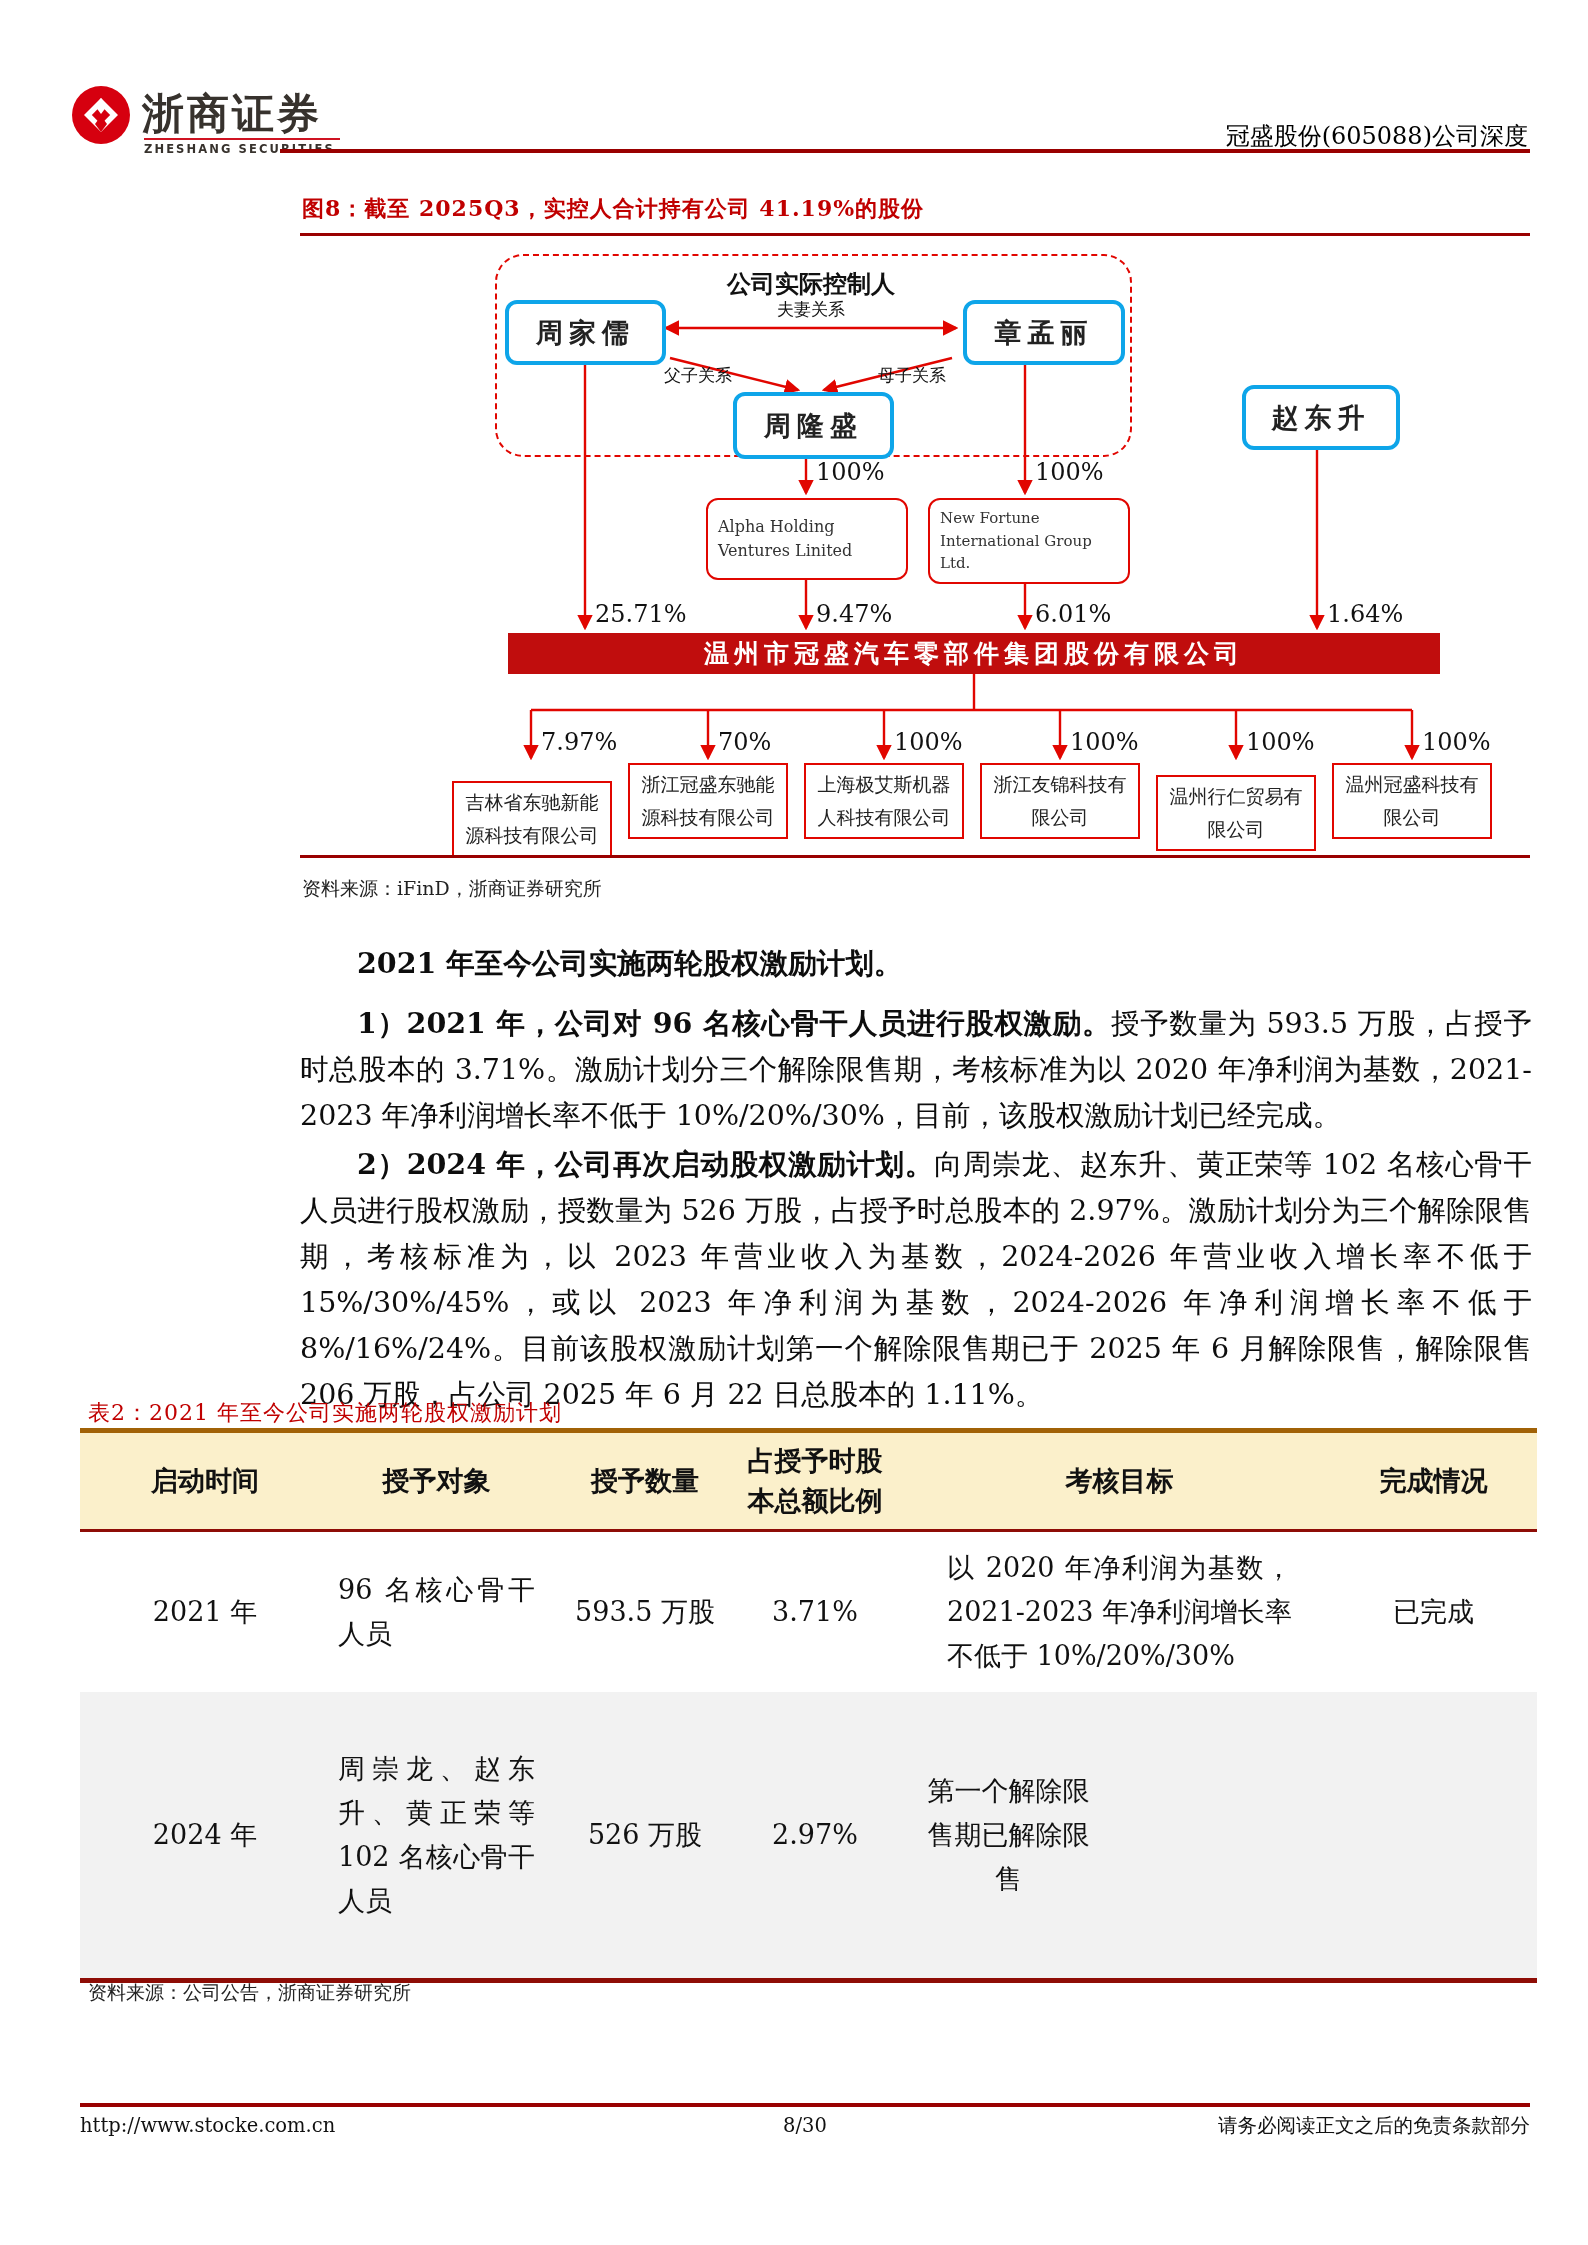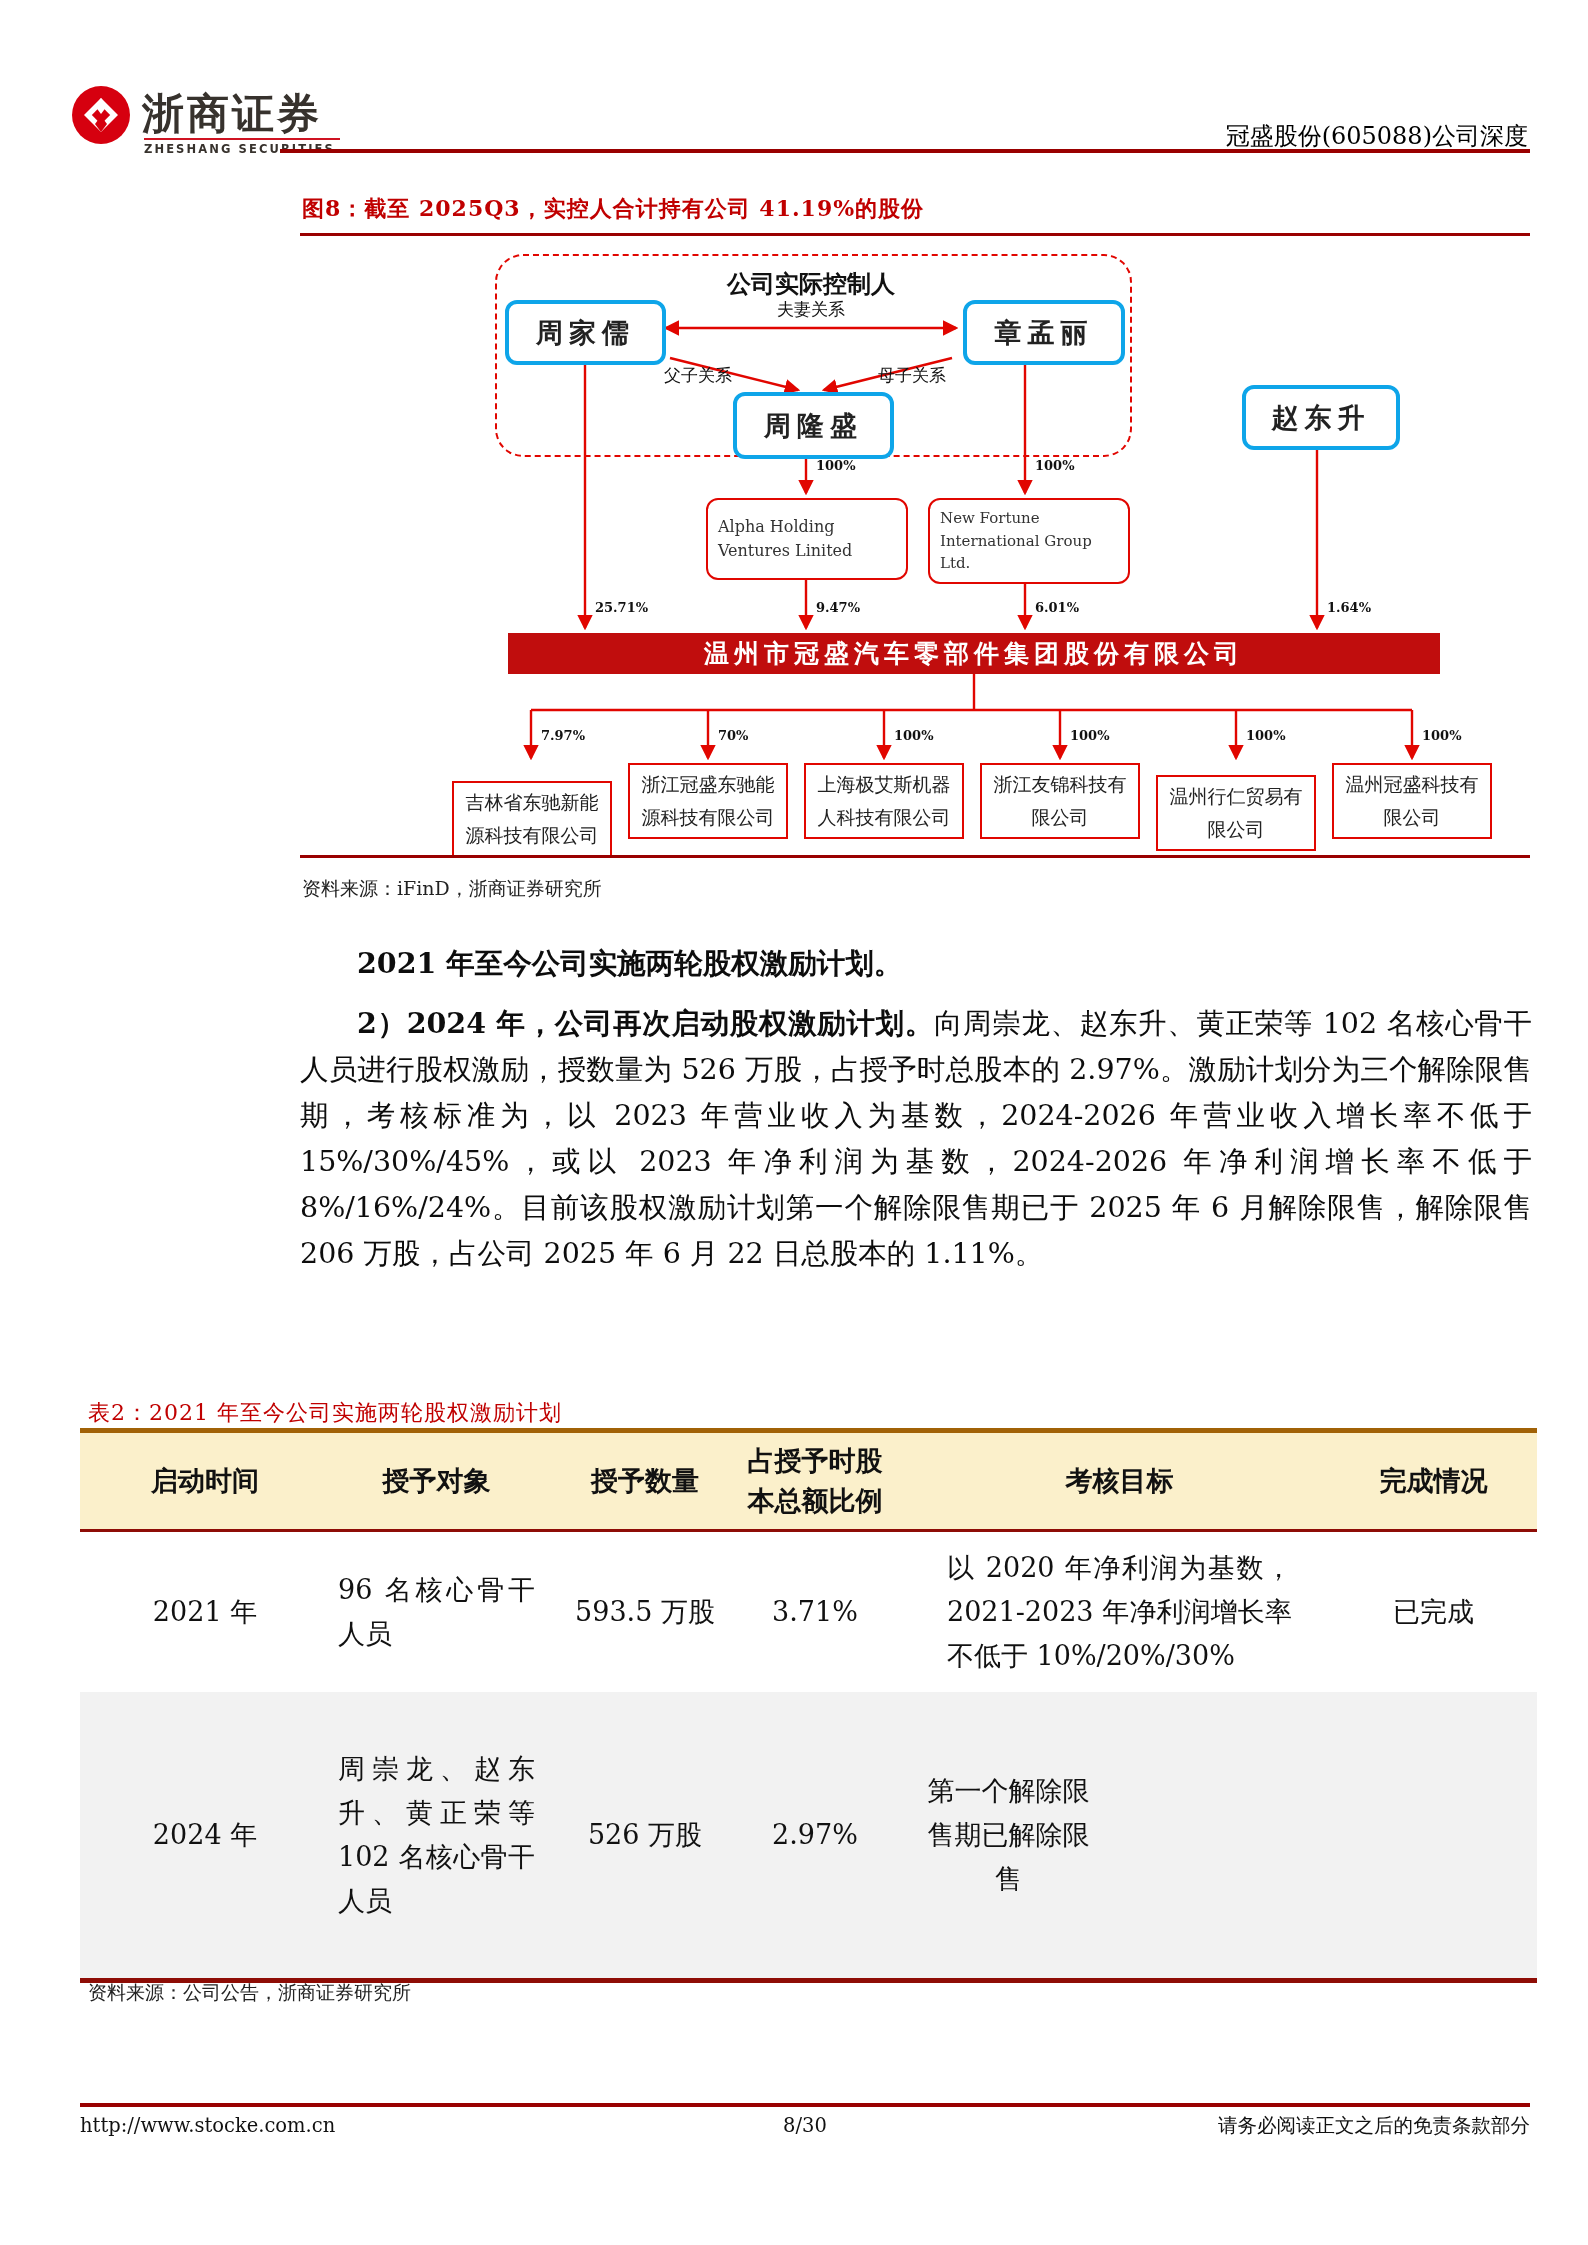--- a/index.html
+++ b/index.html
@@ -23,21 +23,21 @@
   .fig-rule-top{left:300px;top:233px;width:1230px;}
   .fig-rule-bottom{left:300px;top:855px;width:1230px;}
   .source-note{font-size:19px;color:#222;}
   .chart{left:300px;top:240px;width:1230px;height:620px;}
   .chart svg{position:absolute;left:0;top:0;}
   .dashed-box{position:absolute;left:195px;top:14px;width:633px;height:199px;border:2px dashed #e10600;border-radius:28px;}
   .ctrl-label{position:absolute;left:331px;top:28px;width:360px;text-align:center;font-size:24px;font-weight:bold;color:#111;}
   .pbox{position:absolute;background:#fff;border:4px solid #0ea5e9;border-radius:12px;display:flex;align-items:center;justify-content:center;font-size:27px;font-weight:bold;color:#222;letter-spacing:6px;}
   .rel-label{position:absolute;width:160px;text-align:center;font-size:17px;color:#111;}
   .hold-box{position:absolute;background:#fff;border:2.5px solid #e10600;border-radius:12px;display:flex;align-items:center;color:#333;padding:4px 10px;box-sizing:border-box;line-height:1.5;}
-  .pct{position:absolute;font-size:13px;font-weight:bold;color:#111;text-align:center;}
+  .pct{position:absolute;font-size:24px;font-weight:normal;color:#111;text-align:center;}
   .banner{position:absolute;left:208px;top:393px;width:932px;height:41px;background:#c00d0d;color:#fff;display:flex;align-items:center;justify-content:center;font-size:25px;font-weight:bold;letter-spacing:5px;}
   .sub-box{position:absolute;top:523px;width:160px;height:76px;border:2px solid #e10600;background:#fff;display:flex;align-items:center;justify-content:center;text-align:center;font-size:19px;line-height:1.75;color:#222;padding:2px 9px;box-sizing:border-box;}
 
   
   .textcol{left:300px;top:940px;width:1232px;font-size:28.5px;line-height:46px;text-align:justify;color:#0d0d0d;}
   .textcol p{margin:0;text-indent:57px;}
   .p0{font-weight:bold;margin-bottom:14px !important;}
   .p1{margin-bottom:2px !important;}
   .lead{font-weight:bold;}
 
@@ -156,20 +156,21 @@
   <div class="sub-box" style="left:680px;">浙江友锦科技有限公司</div>
   <div class="sub-box" style="left:856px;margin-top:12px;">温州行仁贸易有限公司</div>
   <div class="sub-box" style="left:1032px;">温州冠盛科技有限公司</div>
 </div>
 
 <div class="abs rule fig-rule-bottom"></div>
 <div class="abs source-note" style="left:302px;top:876px;">资料来源：iFinD，浙商证券研究所</div>
 
 <div class="abs textcol">
   <p class="p0">2021 年至今公司实施两轮股权激励计划。</p>
+  <p class="p1"><span class="lead">1）2021 年，公司对 96 名核心骨干人员进行股权激励。</span><span>授予数量为 593.5 万股，占授予时总股本的 3.71%。激励计划分三个解除限售期，考核标准为以 2020 年净利润为基数，2021-2023 年净利润增长率不低于 10%/20%/30%，目前，该股权激励计划已经完成。</span></p>
   <p class="p2"><span class="lead">2）2024 年，公司再次启动股权激励计划。</span><span>向周崇龙、赵东升、黄正荣等 102 名核心骨干人员进行股权激励，授数量为 526 万股，占授予时总股本的 2.97%。激励计划分为三个解除限售期，考核标准为，以 2023 年营业收入为基数，2024-2026 年营业收入增长率不低于 15%/30%/45%，或以 2023 年净利润为基数，2024-2026 年净利润增长率不低于 8%/16%/24%。目前该股权激励计划第一个解除限售期已于 2025 年 6 月解除限售，解除限售 206 万股，占公司 2025 年 6 月 22 日总股本的 1.11%。</span></p>
 </div>
 
 <div class="abs tbl-title">表2：2021 年至今公司实施两轮股权激励计划</div>
 <div class="abs tbl">
   <div class="trow thead">
     <div class="c c1">启动时间</div>
     <div class="c c2" style="justify-content:center;text-align:center;">授予对象</div>
     <div class="c c3">授予数量</div>
     <div class="c c4">占授予时股本总额比例</div>

